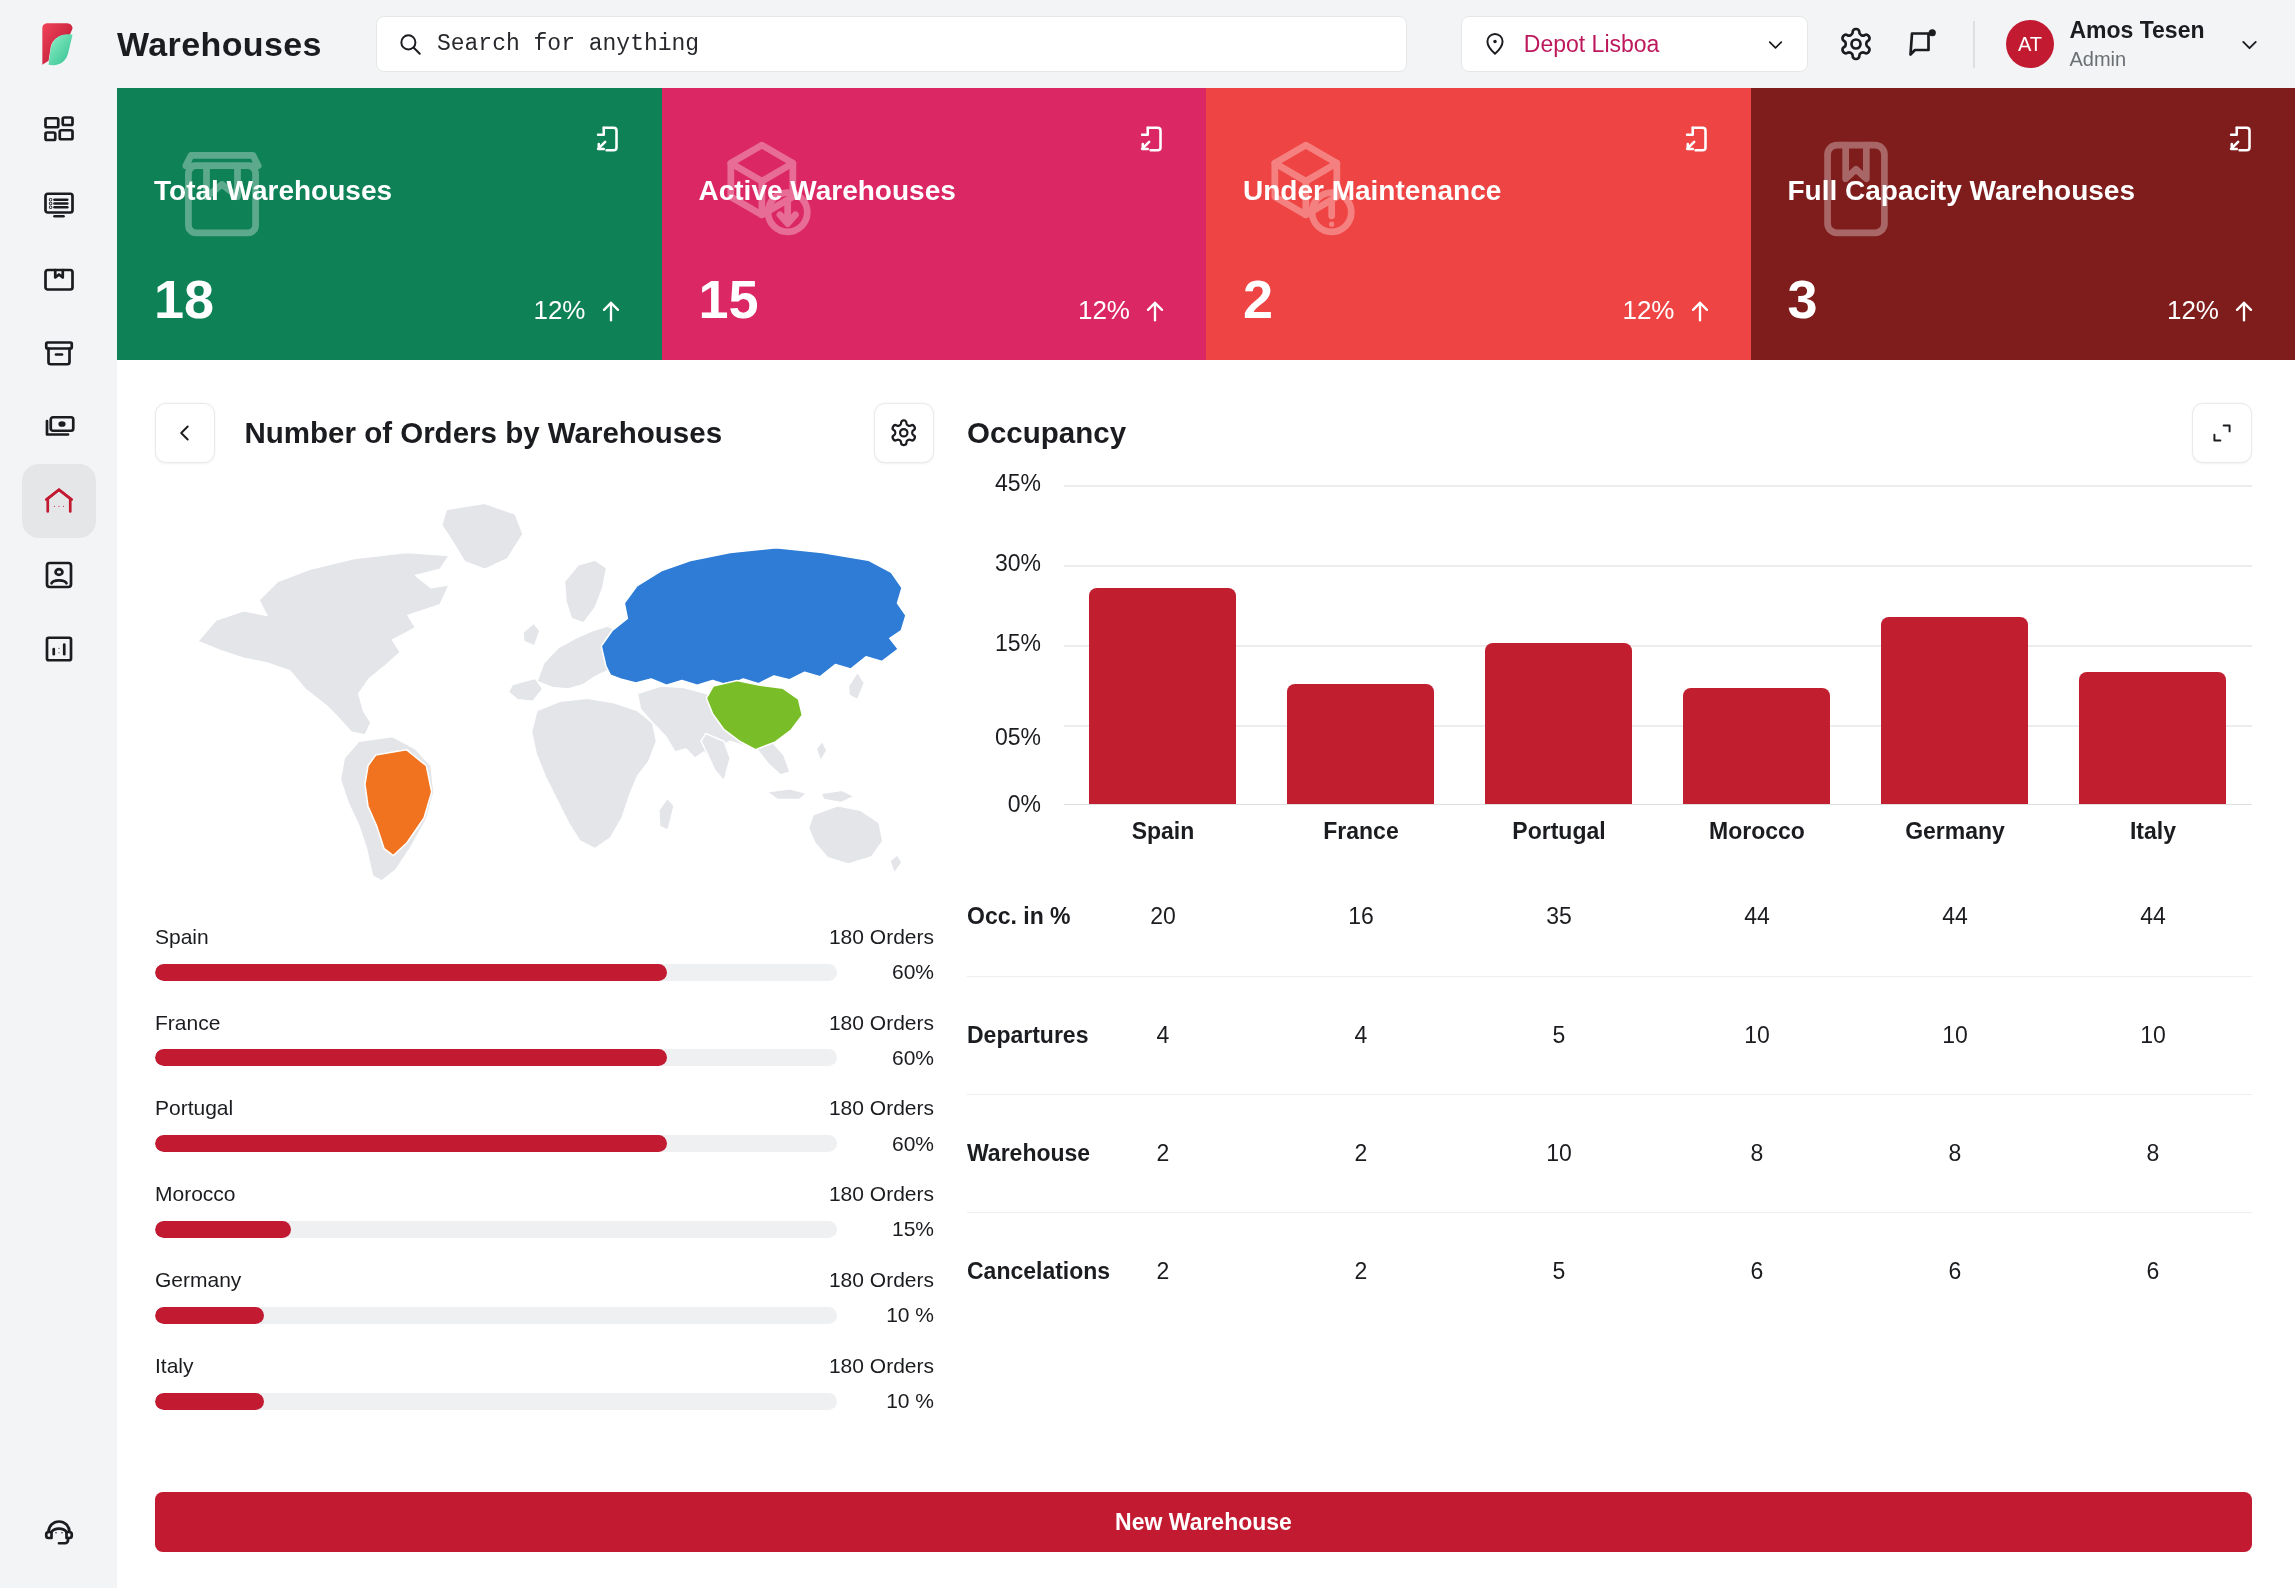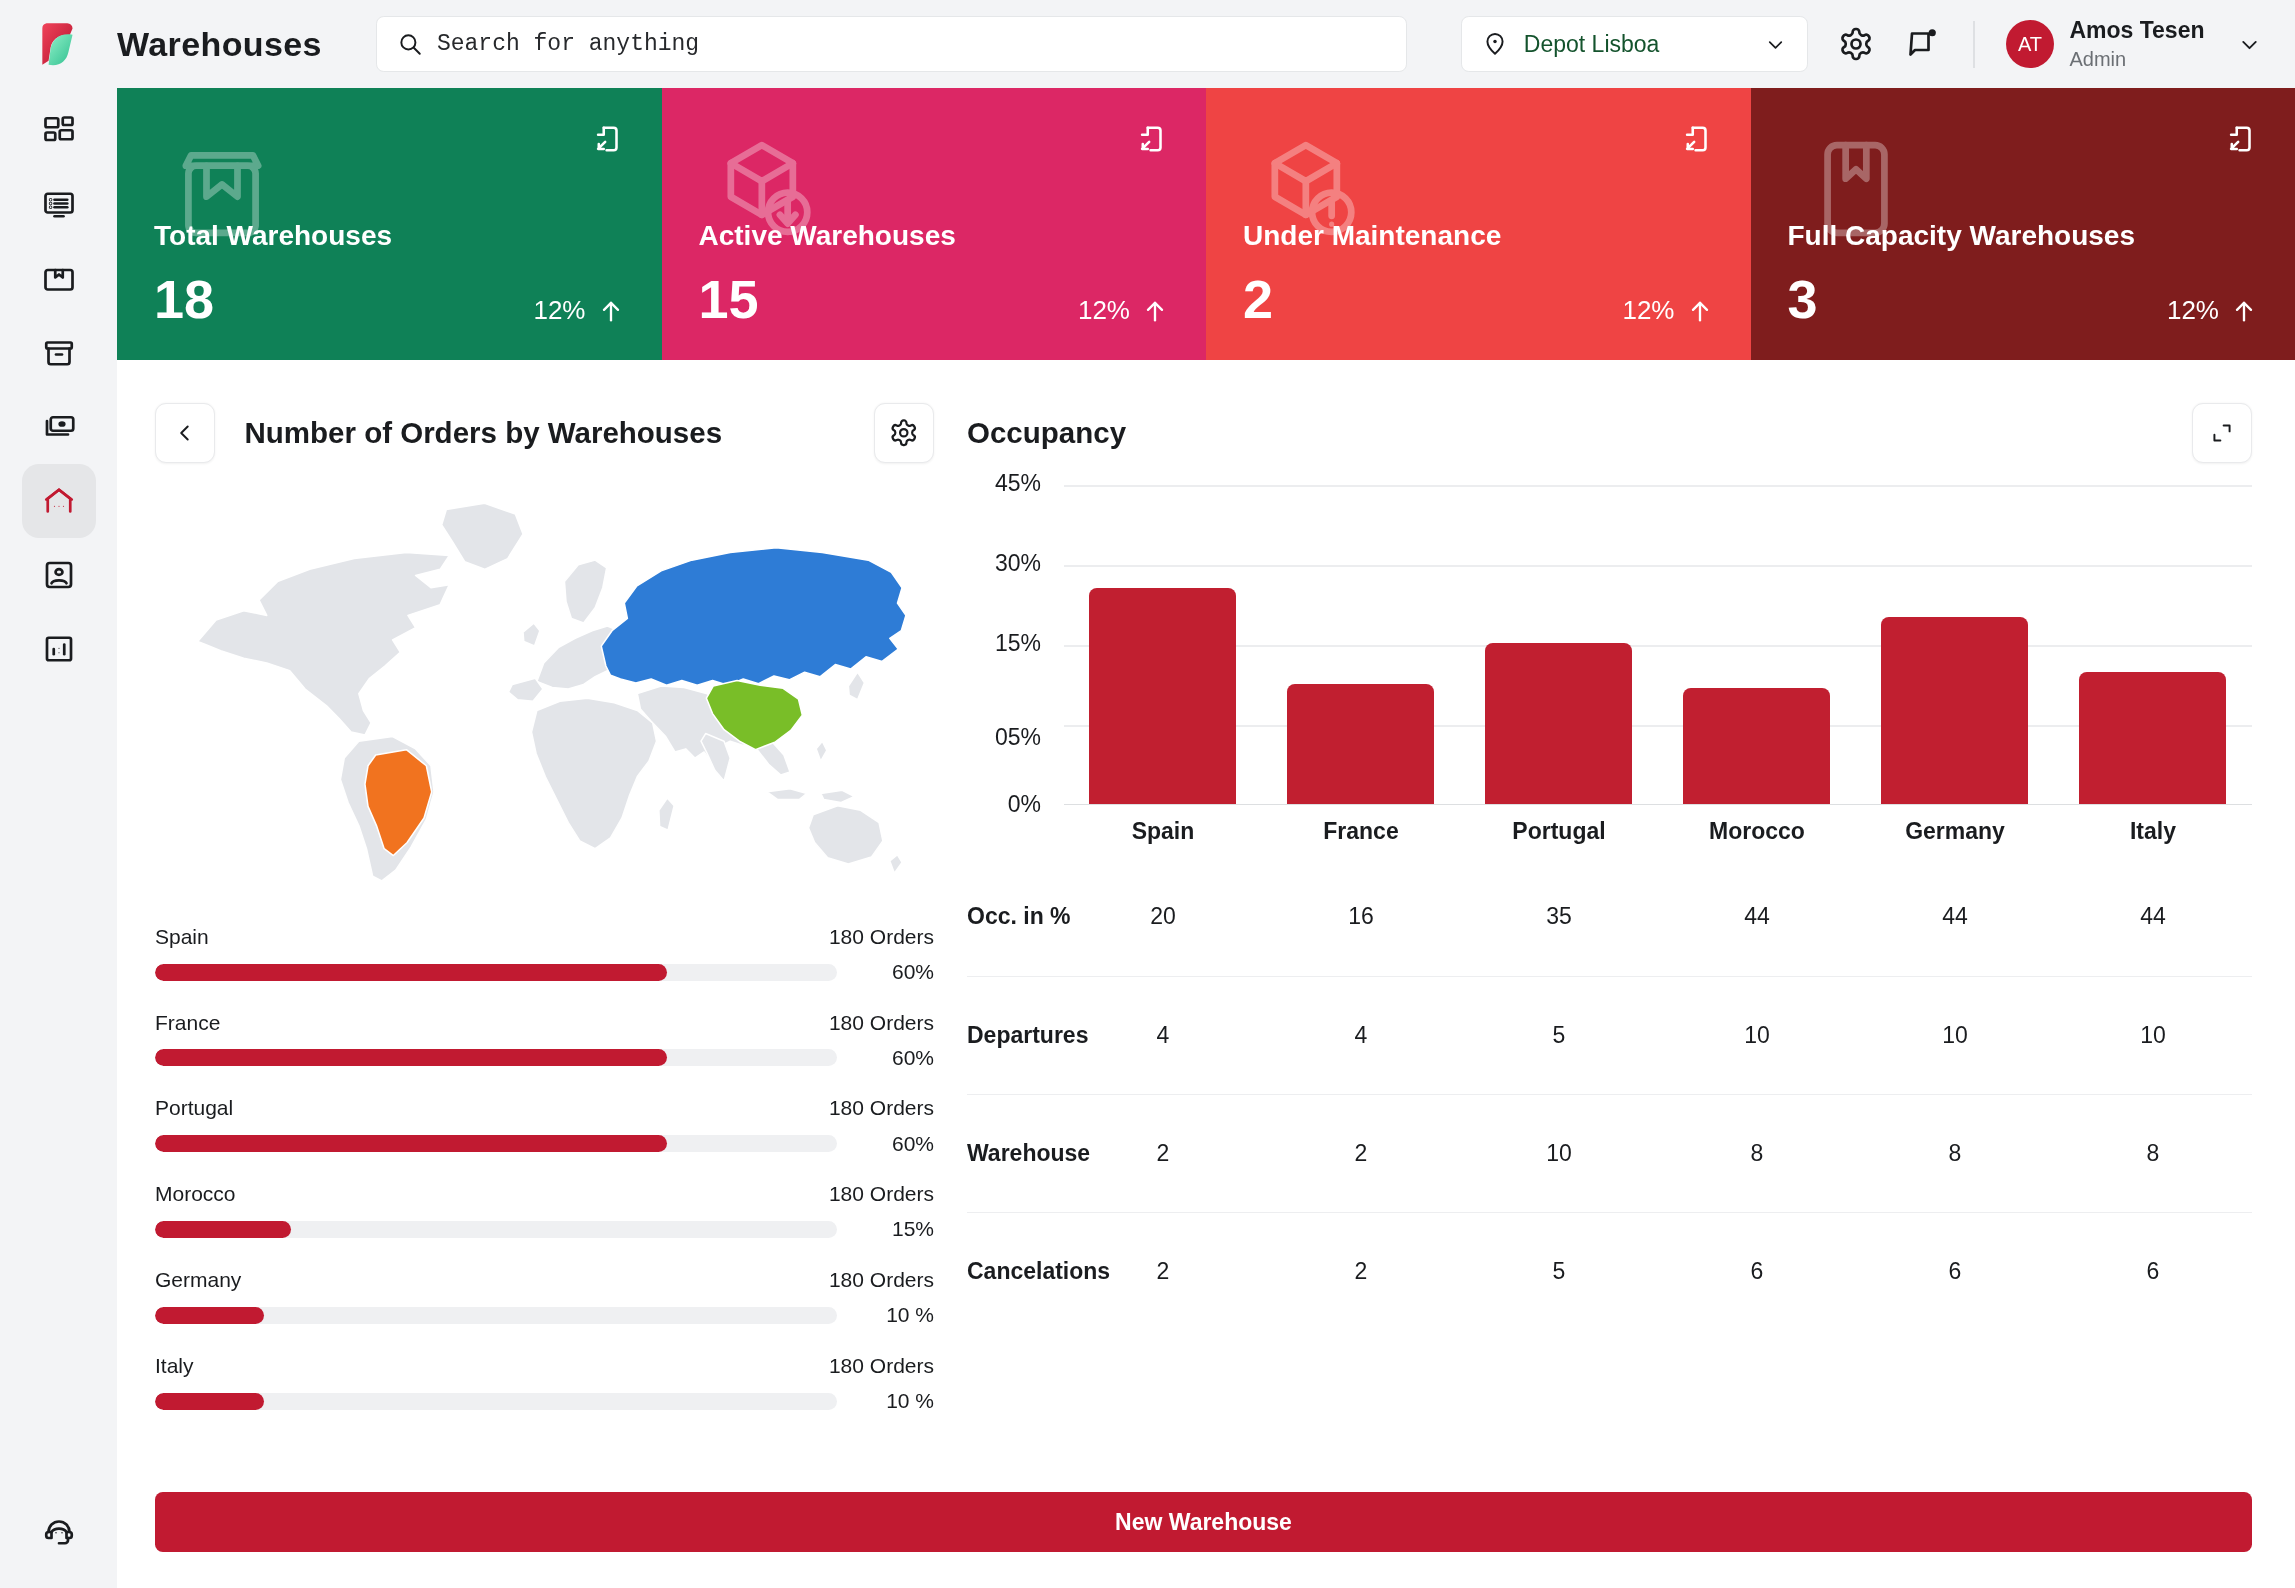--- a/index.html
+++ b/index.html
@@ -9,21 +9,21 @@
   
   .topbar { height:88px; background:#F3F4F6; display:flex; align-items:center; padding-right:33px; }
   .logo-box { width:117px; display:flex; justify-content:center; align-items:center; flex:none; }
   .page-title { font-size:34px; font-weight:700; letter-spacing:0.4px; margin-right:54px; white-space:nowrap; }
   .search { width:1031px; height:56px; background:#FFFFFF; border:1.6px solid #E5E7E9; border-radius:7.8px;
     display:flex; align-items:center; padding:0 20px; gap:14px; }
   .search input { border:none; outline:none; flex:1; font-size:23px; font-family:Liberation Mono, monospace; color:#27292C; background:transparent; }
   .search input::placeholder { color:#27292C; opacity:1; }
   .depot { margin-left:auto; width:347px; height:56px; background:#FFFFFF; border:1.6px solid #E5E7E9; border-radius:7.8px;
     display:flex; align-items:center; padding:0 20px; gap:15.5px; cursor:pointer; }
-  .depot-label { font-size:23px; color:#14532d; flex:1; }
+  .depot-label { font-size:23px; color:#be185d; flex:1; }
   .icon-btn { background:none; border:none; cursor:pointer; display:flex; align-items:center; justify-content:center; margin-left:29.5px; position:relative; }
   .tb-divider { width:1.6px; height:47px; background:#DEE0E3; margin:0 31px 0 34px; }
   .user { display:flex; align-items:center; gap:15.5px; cursor:pointer; }
   .avatar { width:48px; height:48px; border-radius:50%; background:#C11A31; color:#fff; font-size:20px; font-weight:400;
     display:flex; align-items:center; justify-content:center; }
   .user-name { font-size:23px; font-weight:700; }
   .user-role { font-size:20px; color:#6B6F74; margin-top:3.1px; }
   .user-chevron { margin-left:17px; }
 
   
@@ -33,21 +33,21 @@
     cursor:pointer; border-radius:17px; flex:none; }
   .side-item.active { background:#E5E6E8; }
   .side-item svg { stroke:#1A1C1F; }
   .side-item.active svg { stroke:#C11A31; }
   .side-spacer { flex:1; }
 
   main { flex:1; display:flex; flex-direction:column; }
 
   
   .cards { display:flex; height:319px; }
-  .stat-card { flex:1; color:#fff; padding:31px 37px 34px; display:flex; flex-direction:column; position:relative; }
+  .stat-card { flex:1; color:#fff; padding:31px 37px 34px; display:flex; flex-direction:column; position:relative;gap:45px; }
   .card-big-icon { position:absolute; top:39px; left:43px; opacity:.32; }
   .card-export { position:absolute; top:34px; right:37px; background:none; border:none; cursor:pointer; }
   .card-label { margin-top:auto; font-size:28px; font-weight:700; }
   .card-bottom { display:flex; align-items:flex-end; margin-top:20px; }
   .card-value { font-size:54px; font-weight:700; line-height:1; }
   .card-delta { margin-left:auto; display:flex; align-items:center; gap:11px; font-size:26px; }
 
   
   .content { padding:43px 43px 37px 38px; flex:1; display:flex; flex-direction:column; }
   .columns { display:flex; }

